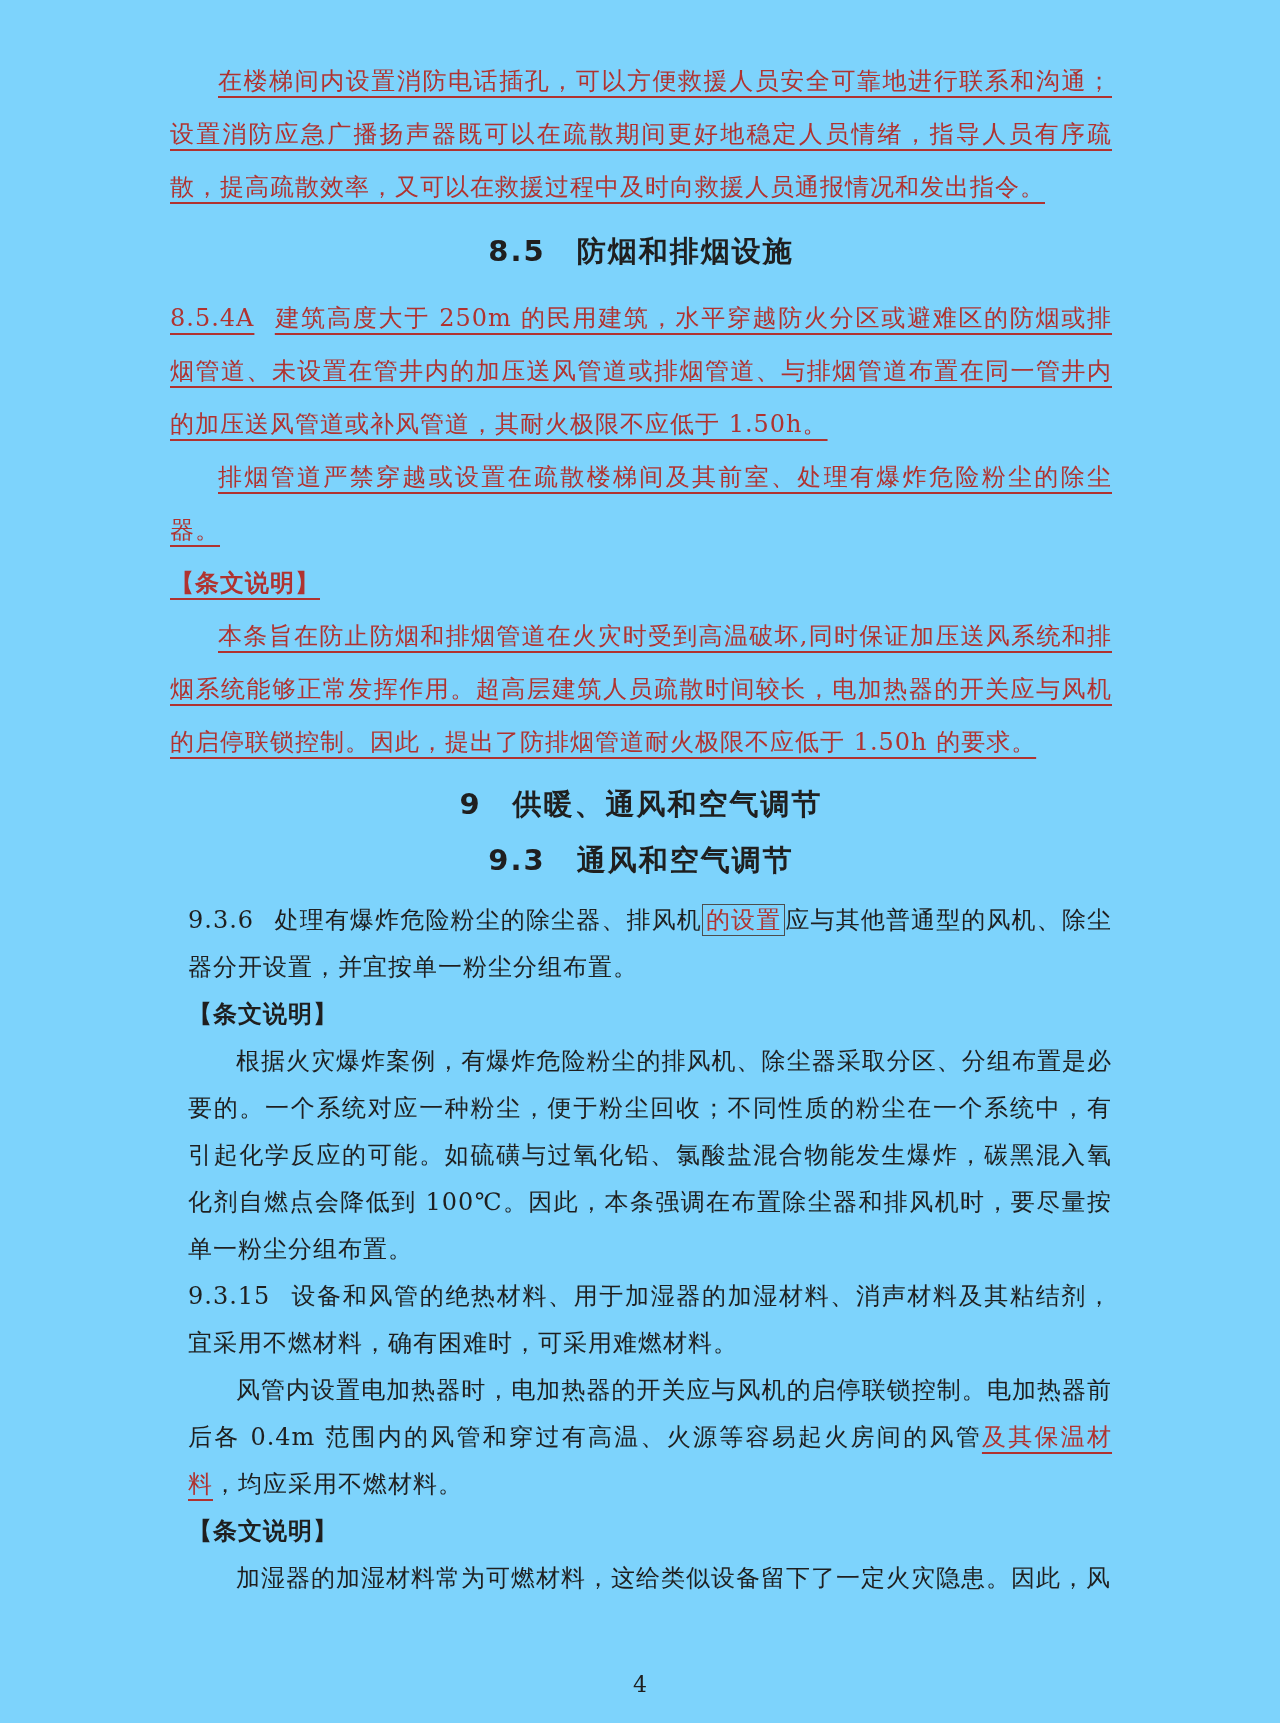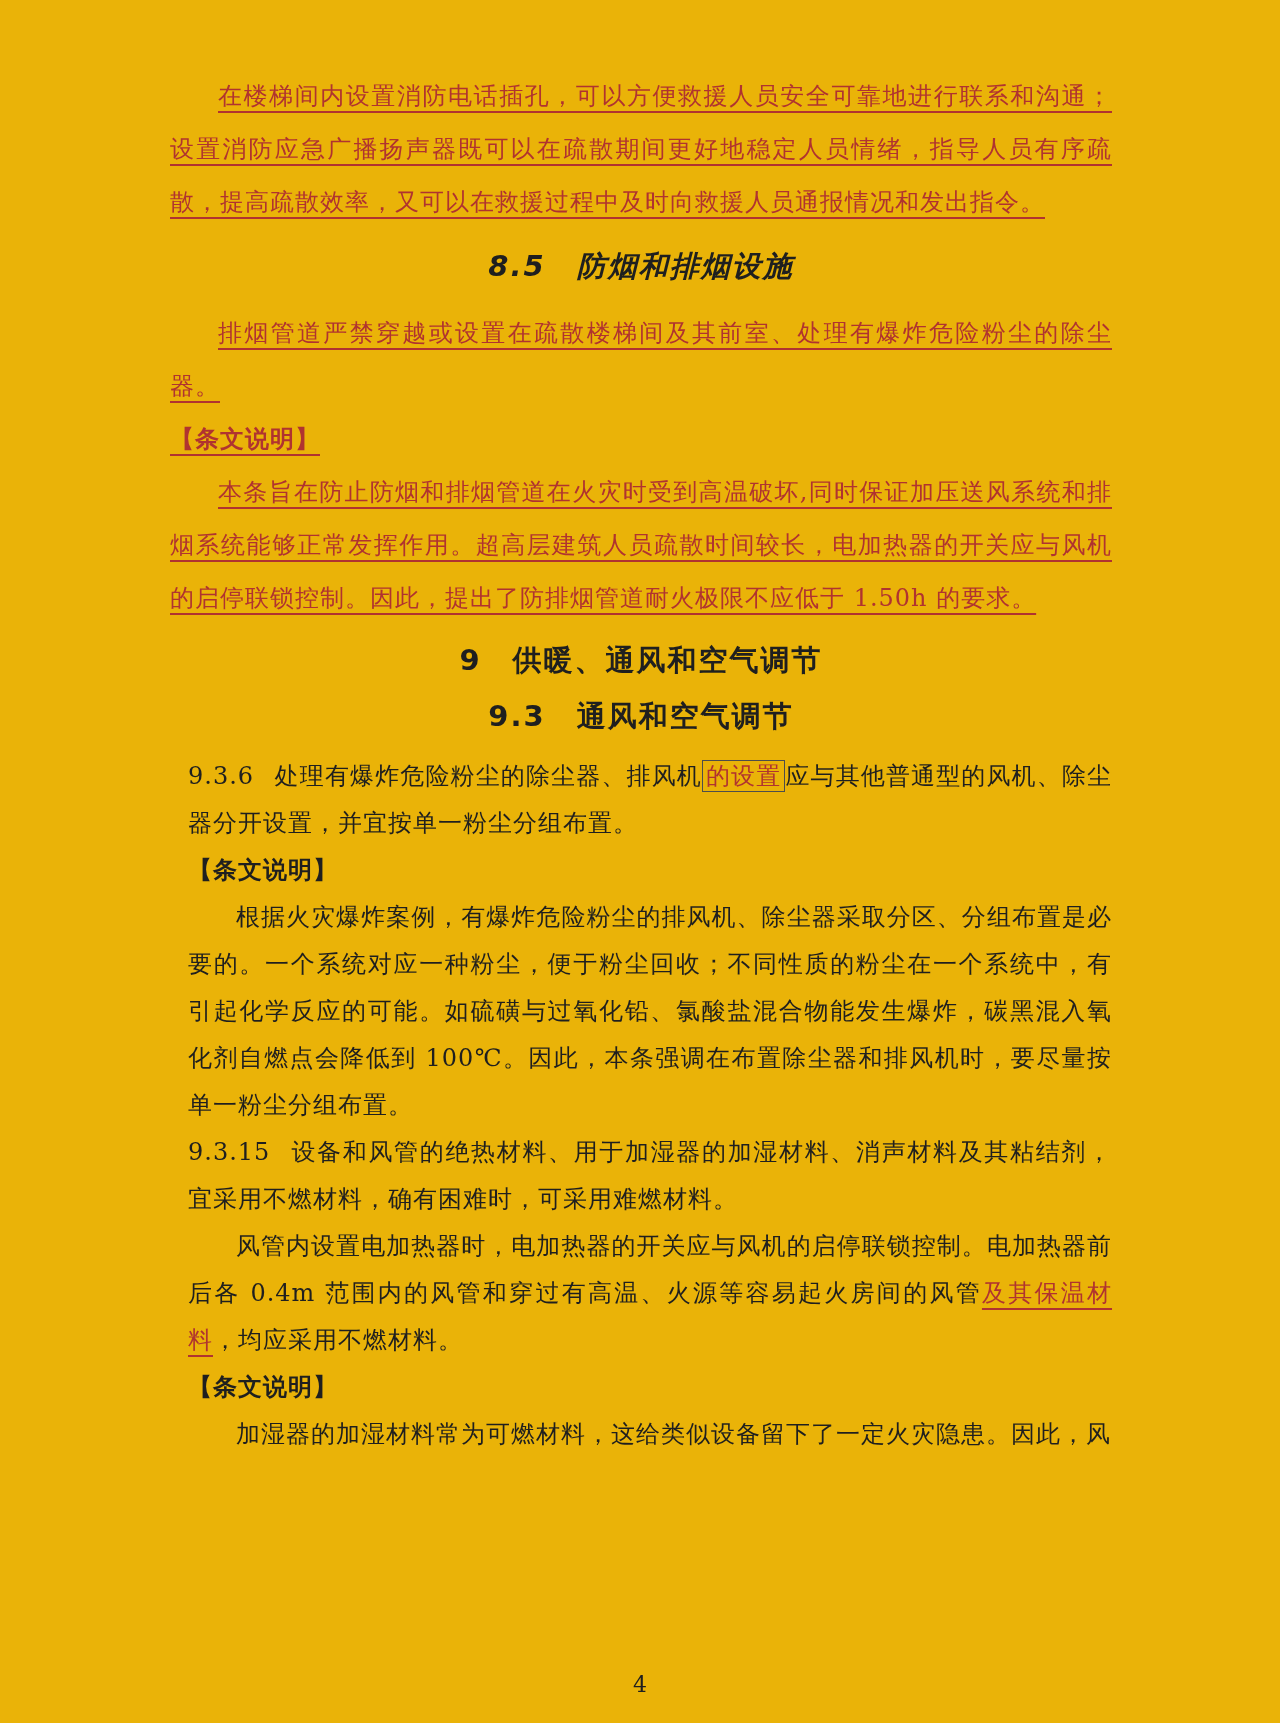--- a/index.html
+++ b/index.html
@@ -1,23 +1,23 @@
 <!DOCTYPE html>
 <html style="--red: #b03330; --ink: #1f1f1f;"><head>
 <meta charset="utf-8">
 <style>
   html, body { margin: 0; padding: 0; background: #ffffff; }
   .page {
     position: relative;
     width: 1280px;
     height: 1723px;
-    background: #eab308;
+    background: #7dd3fc;
     overflow: hidden;
     box-sizing: border-box;
-    padding: 70px 168px 0 170px;
+    padding: 55px 168px 0 170px;
     font-family: "DejaVu Serif", "Liberation Serif", serif;
     font-size: 24px;
     color: var(--ink, #1f1f1f);
     letter-spacing: 1px;
   }
   p { margin: 0; text-align: justify; }
   .indent { text-indent: 2em; }
   .rz { line-height: 53px; }       
   .bz { line-height: 47px; margin-left: 18px; }       
   .red { color: var(--red, #b03330); }
@@ -29,21 +29,21 @@
   }
   .heading {
     font-family: "DejaVu Sans", "Liberation Sans", sans-serif;
     font-weight: bold;
     text-align: center;
     font-size: 29px;
     line-height: 54px;
     letter-spacing: 2px;
     color: var(--ink, #1f1f1f);
   }
-  .h-85   { margin: 10px 0 14px 0; font-style: italic; }
+  .h-85   { margin: 10px 0 14px 0; }
   .h-ch9  { margin: 8px 0 2px 0; }
   .h-93   { margin: 2px 0 10px 0; }
   .cnum { padding-right: 0.85em; }
   .label {
     font-family: "DejaVu Sans", "Liberation Sans", sans-serif;
     font-weight: bold;
   }
   .ins-box {
     border: 1.5px solid #4d4d4d;
     padding: 1px 3px;
@@ -68,20 +68,21 @@
 </style>
 </head>
 <body>
 
 <div class="page">
 
   <p class="rz indent red u">在楼梯间内设置消防电话插孔，可以方便救援人员安全可靠地进行联系和沟通；设置消防应急广播扬声器既可以在疏散期间更好地稳定人员情绪，指导人员有序疏散，提高疏散效率，又可以在救援过程中及时向救援人员通报情况和发出指令。</p>
 
   <div class="heading h-85">8.5　防烟和排烟设施</div>
 
+  <p class="rz red u"><span class="cnum">8.5.4A</span><span>建筑高度大于 250m 的民用建筑，水平穿越防火分区或避难区的防烟或排烟管道、未设置在管井内的加压送风管道或排烟管道、与排烟管道布置在同一管井内的加压送风管道或补风管道，其耐火极限不应低于 1.50h。</span></p>
   <p class="rz indent red u">排烟管道严禁穿越或设置在疏散楼梯间及其前室、处理有爆炸危险粉尘的除尘器。</p>
 
   <p class="rz"><span class="label red u">【条文说明】</span></p>
   <p class="rz indent red u">本条旨在防止防烟和排烟管道在火灾时受到高温破坏,同时保证加压送风系统和排烟系统能够正常发挥作用。超高层建筑人员疏散时间较长，电加热器的开关应与风机的启停联锁控制。因此，提出了防排烟管道耐火极限不应低于 1.50h 的要求。</p>
 
   <div class="heading h-ch9">9　供暖、通风和空气调节</div>
   <div class="heading h-93">9.3　通风和空气调节</div>
 
   <p class="bz"><span class="cnum">9.3.6</span><span>处理有爆炸危险粉尘的除尘器、排风机</span><span class="ins-box">的设置</span><span>应与其他普通型的风机、除尘器分开设置，并宜按单一粉尘分组布置。</span></p>
 

